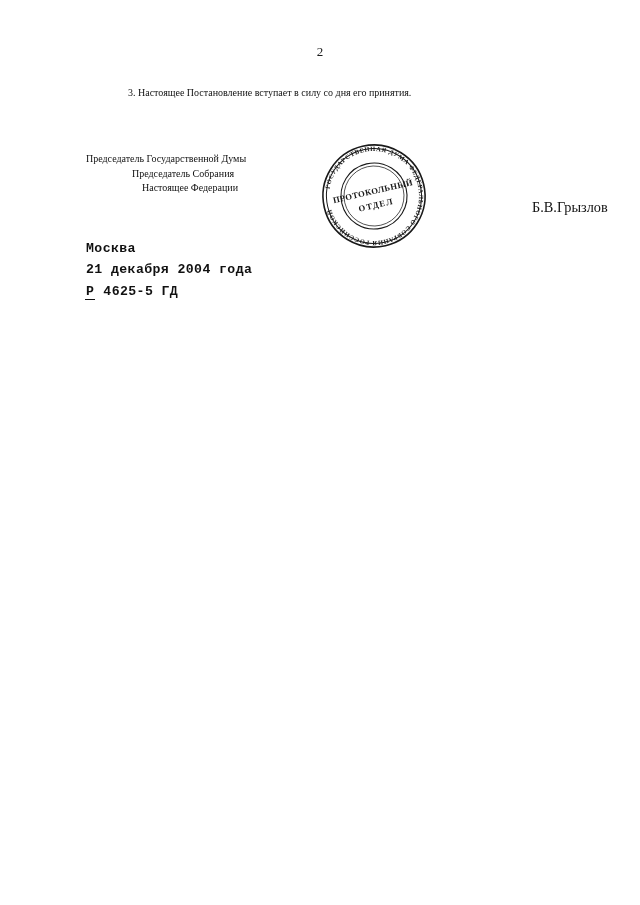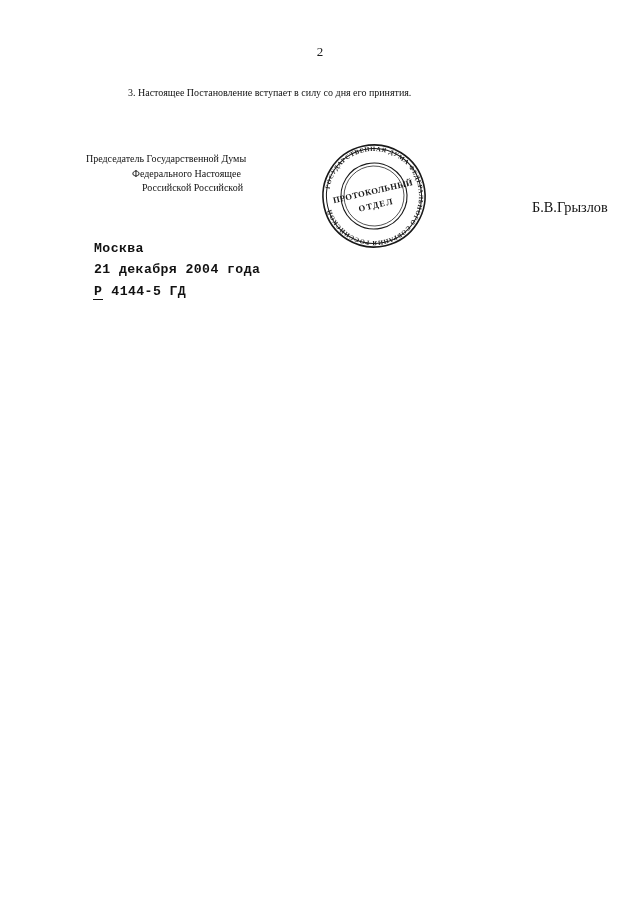--- a/index.html
+++ b/index.html
@@ -76,21 +76,20 @@
   .meta {
     position: absolute;
     top: 238px;
     left: 86px;
     font-family: "Liberation Mono", monospace;
     font-size: 13.2px;
     line-height: 1.62;
     letter-spacing: 0.4px;
     color: #111111;
     font-weight: 700;
-    margin-left: 8px;
   }
   .meta div { white-space: nowrap; }
 
   .ruble-glyph {
     display: inline-block;
     position: relative;
     width: 9px;
     font-weight: 700;
   }
   .ruble-glyph::before {
@@ -121,30 +120,30 @@
 <body>
 
 <div class="page">
 
   <div class="page-number">2</div>
 
   <div class="clause">3. Настоящее Постановление вступает в силу со дня его принятия.</div>
 
   <div class="signature-block">
     <div class="line1">Председатель Государственной Думы</div>
-    <div class="line2">Федерального Настоящее</div>
-    <div class="line3">Российской Российской</div>
+    <div class="line2">Председатель Собрания</div>
+    <div class="line3">Настоящее Федерации</div>
   </div>
 
   <div class="signer-name">Б.В.Грызлов</div>
 
   <div class="meta">
     <div>Москва</div>
     <div>21 декабря 2004 года</div>
-    <div><span class="ruble-glyph"></span> <span>4144-5 ГД</span></div>
+    <div><span class="ruble-glyph"></span> <span>4625-5 ГД</span></div>
   </div>
 
   <div class="stamp">
     <svg viewBox="0 0 116 116" width="116" height="116" aria-hidden="true">
       <defs>
         <path id="outerArc" d="M 58,58 m -47,0 a 47,47 0 1,1 94,0 a 47,47 0 1,1 -94,0" fill="none"></path>
         <path id="textCircle" d="M 13,58 a 45,45 0 1,1 90,0 a 45,45 0 1,1 -90,0" fill="none"></path>
       </defs>
       <circle cx="58" cy="58" r="51" fill="none" stroke="#1a1a1a" stroke-width="1.6"></circle>
       <circle cx="58" cy="58" r="47.5" fill="none" stroke="#1a1a1a" stroke-width="1"></circle>

